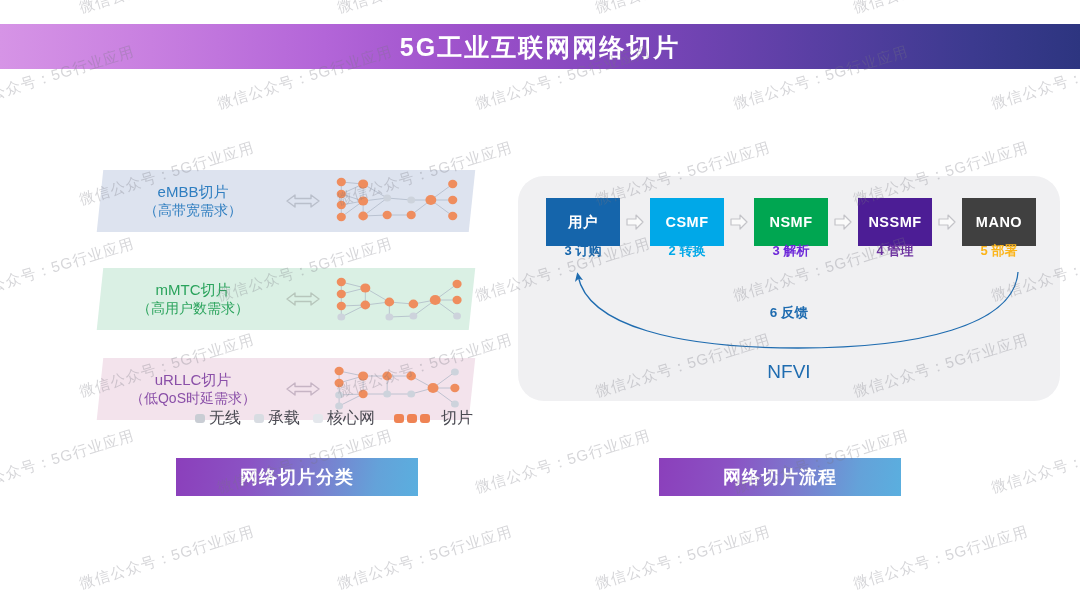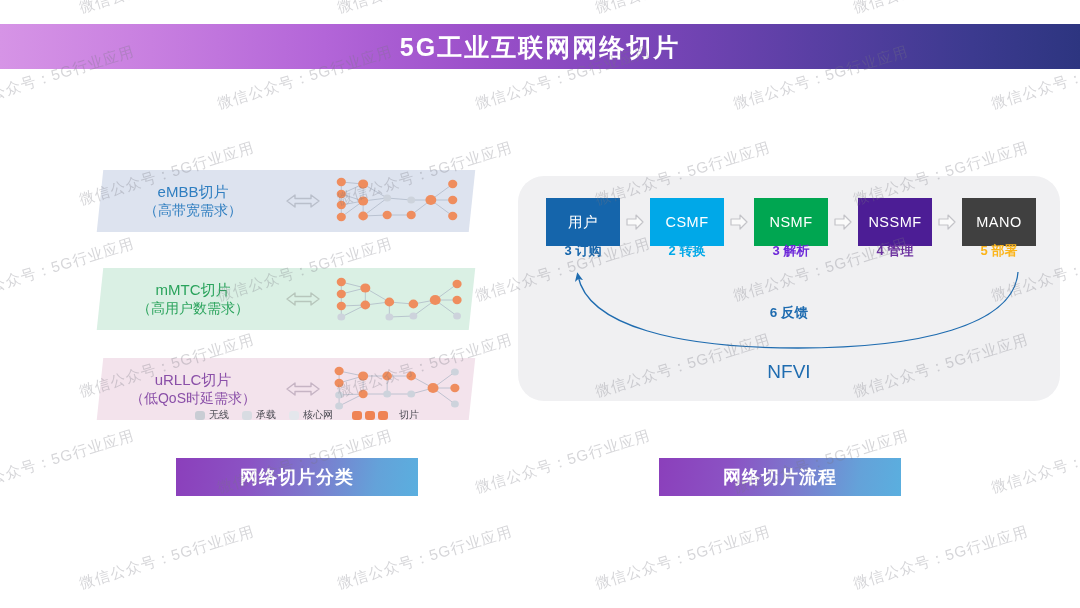--- a/index.html
+++ b/index.html
@@ -95,21 +95,21 @@
   
   .net-graph { flex: 1; height: 54px; position: relative; margin-right: 4px; }
   .net-graph svg { display:block; width:100%; height:100%; }
 
   
   .legend {
     position: absolute;
     left: 95px; top: 258px;
     display: flex; align-items: center;
     gap: 6px;
-    font-size: 10px; color: #4a4a52;
+    font-size: 16px; color: #4a4a52;
     white-space: nowrap;
   }
   .legend .dot { width: 10px; height: 9px; border-radius: 3px; display:inline-block; }
   .legend .lg-item { display:flex; align-items:center; gap:4px; margin-right:7px; }
   .legend .orange-group { display:flex; gap:3px; margin-right:5px; margin-left:6px;}
   .dot-wireless { background:#c9cdd4; }
   .dot-bearer   { background:#d8dce2; }
   .dot-core     { background:#e4e7ec; }
   .dot-slice    { background:#ef8354; }
 
@@ -123,21 +123,21 @@
     z-index: 20;
   }
   .flow-row {
     position: absolute;
     left: 28px; top: 22px;
     display: flex; align-items: center;
   }
   .flow-box {
     width: 74px; height: 48px;
     display:flex; align-items:center; justify-content:center;
-    color:#fff; font-size:14.5px; font-weight:normal;
+    color:#fff; font-size:14.5px; font-weight:bold;
     letter-spacing: .5px;
   }
   .flow-arrow { width: 30px; display:flex; align-items:center; justify-content:center; }
   .flow-arrow svg { display:block; }
 
   .flow-captions {
     position: absolute;
     left: 28px; top: 66px;
     display: flex;
   }

